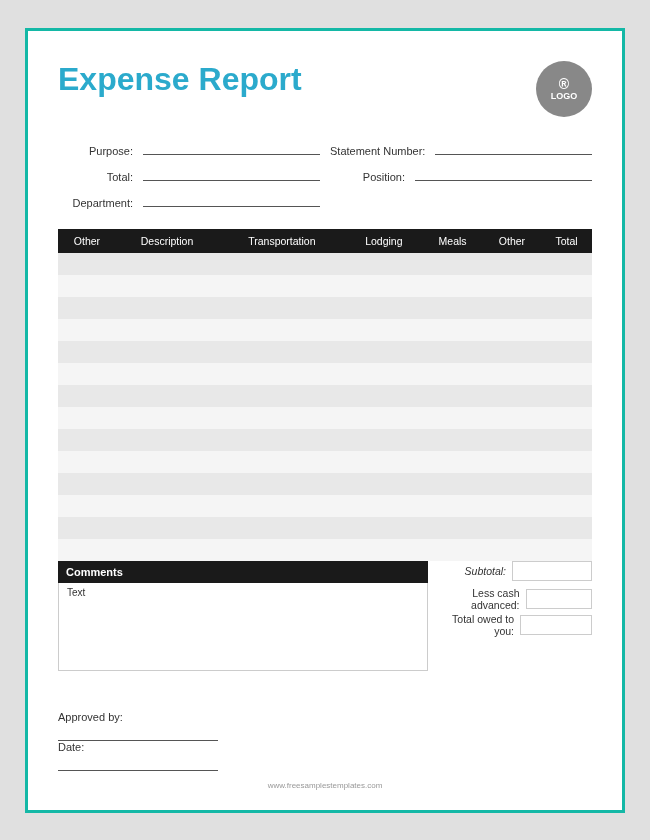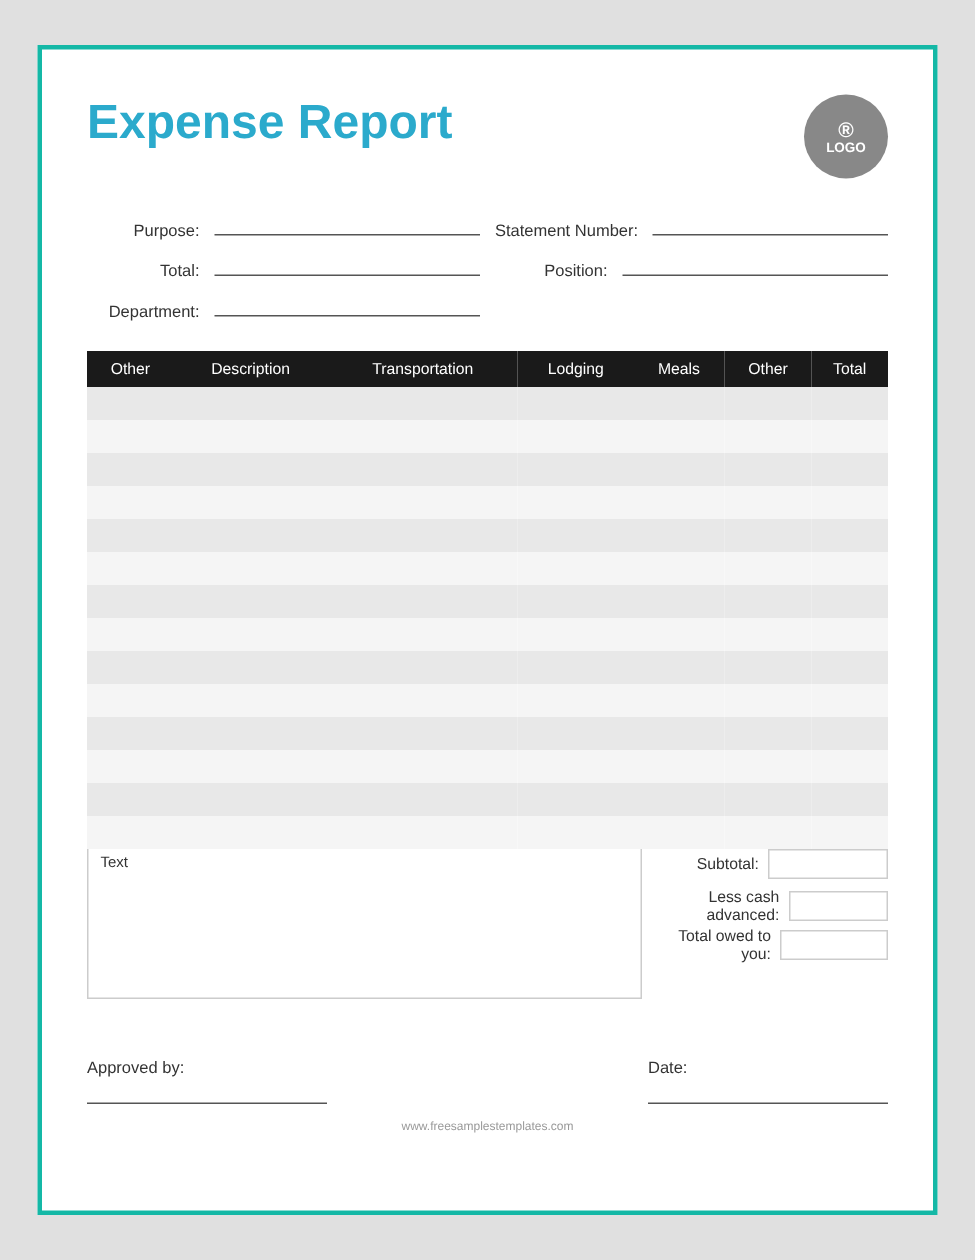--- a/index.html
+++ b/index.html
@@ -115,21 +115,21 @@
     .comments-header {
       background: #1a1a1a;
       color: #fff;
       font-size: 11px;
       font-weight: bold;
       padding: 5px 8px;
     }
     .comments-body {
       border: 1px solid #ccc;
       border-top: none;
-      height: 100px;
+      height: 88px;
       padding: 4px 8px;
       font-size: 10px;
       color: #333;
     }
     .summary-box {
       flex: 1;
       display: flex;
       flex-direction: column;
       gap: 2px;
       padding-top: 0;
@@ -146,27 +146,29 @@
       text-align: right;
     }
     .summary-field {
       border: 1px solid #ccc;
       width: 80px;
       height: 20px;
       background: #fff;
     }
     .subtotal-row {
       margin-bottom: 4px;
+      font-style: italic;
     }
     
     .signature-section {
       display: flex;
       justify-content: space-between;
       margin-top: 30px;
       padding-top: 10px;
+      flex-direction: column;
     }
     .sig-field {
       display: flex;
       flex-direction: column;
       gap: 2px;
     }
     .sig-label {
       font-size: 11px;
       color: #333;
     }
@@ -355,20 +357,21 @@
           <td></td>
           <td></td>
           <td></td>
           <td></td>
         </tr>
       </tbody>
   </table>
 
   <div class="bottom-section">
     <div class="comments-box">
+      <div class="comments-header">Comments</div>
       <div class="comments-body">
         <span>Text</span>
       </div>
     </div>
     <div class="summary-box">
       <div class="summary-row subtotal-row">
         <span class="summary-label">Subtotal:</span>
         <div class="summary-field"></div>
       </div>
       <div class="summary-row">

